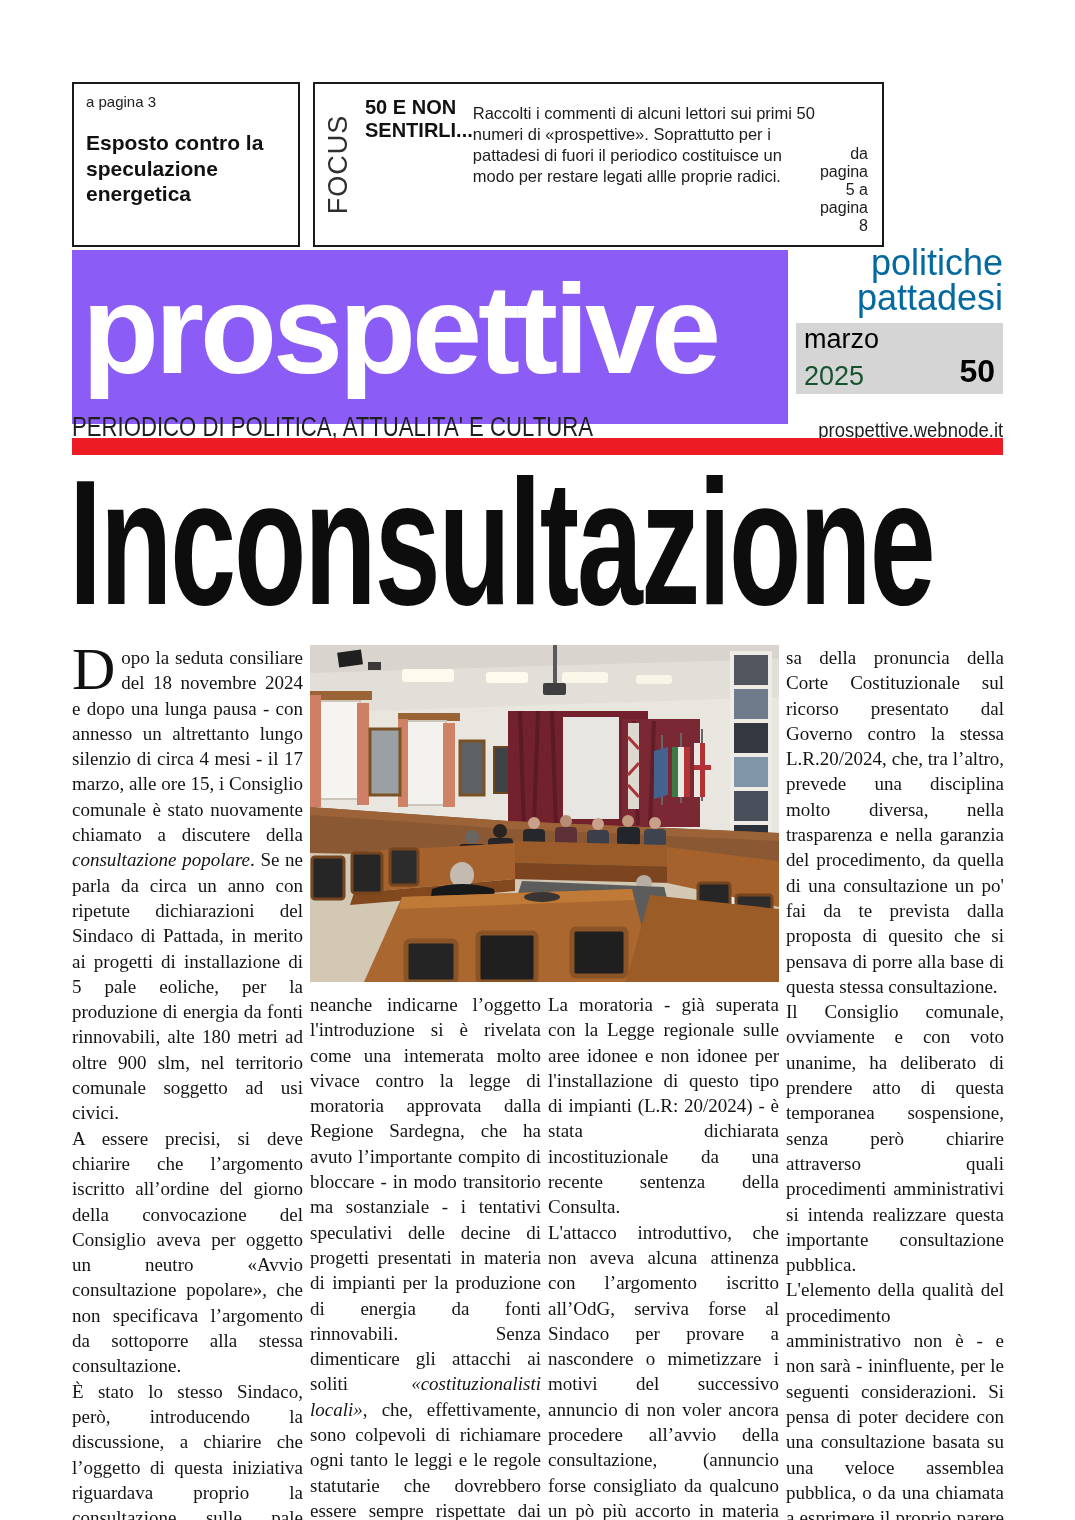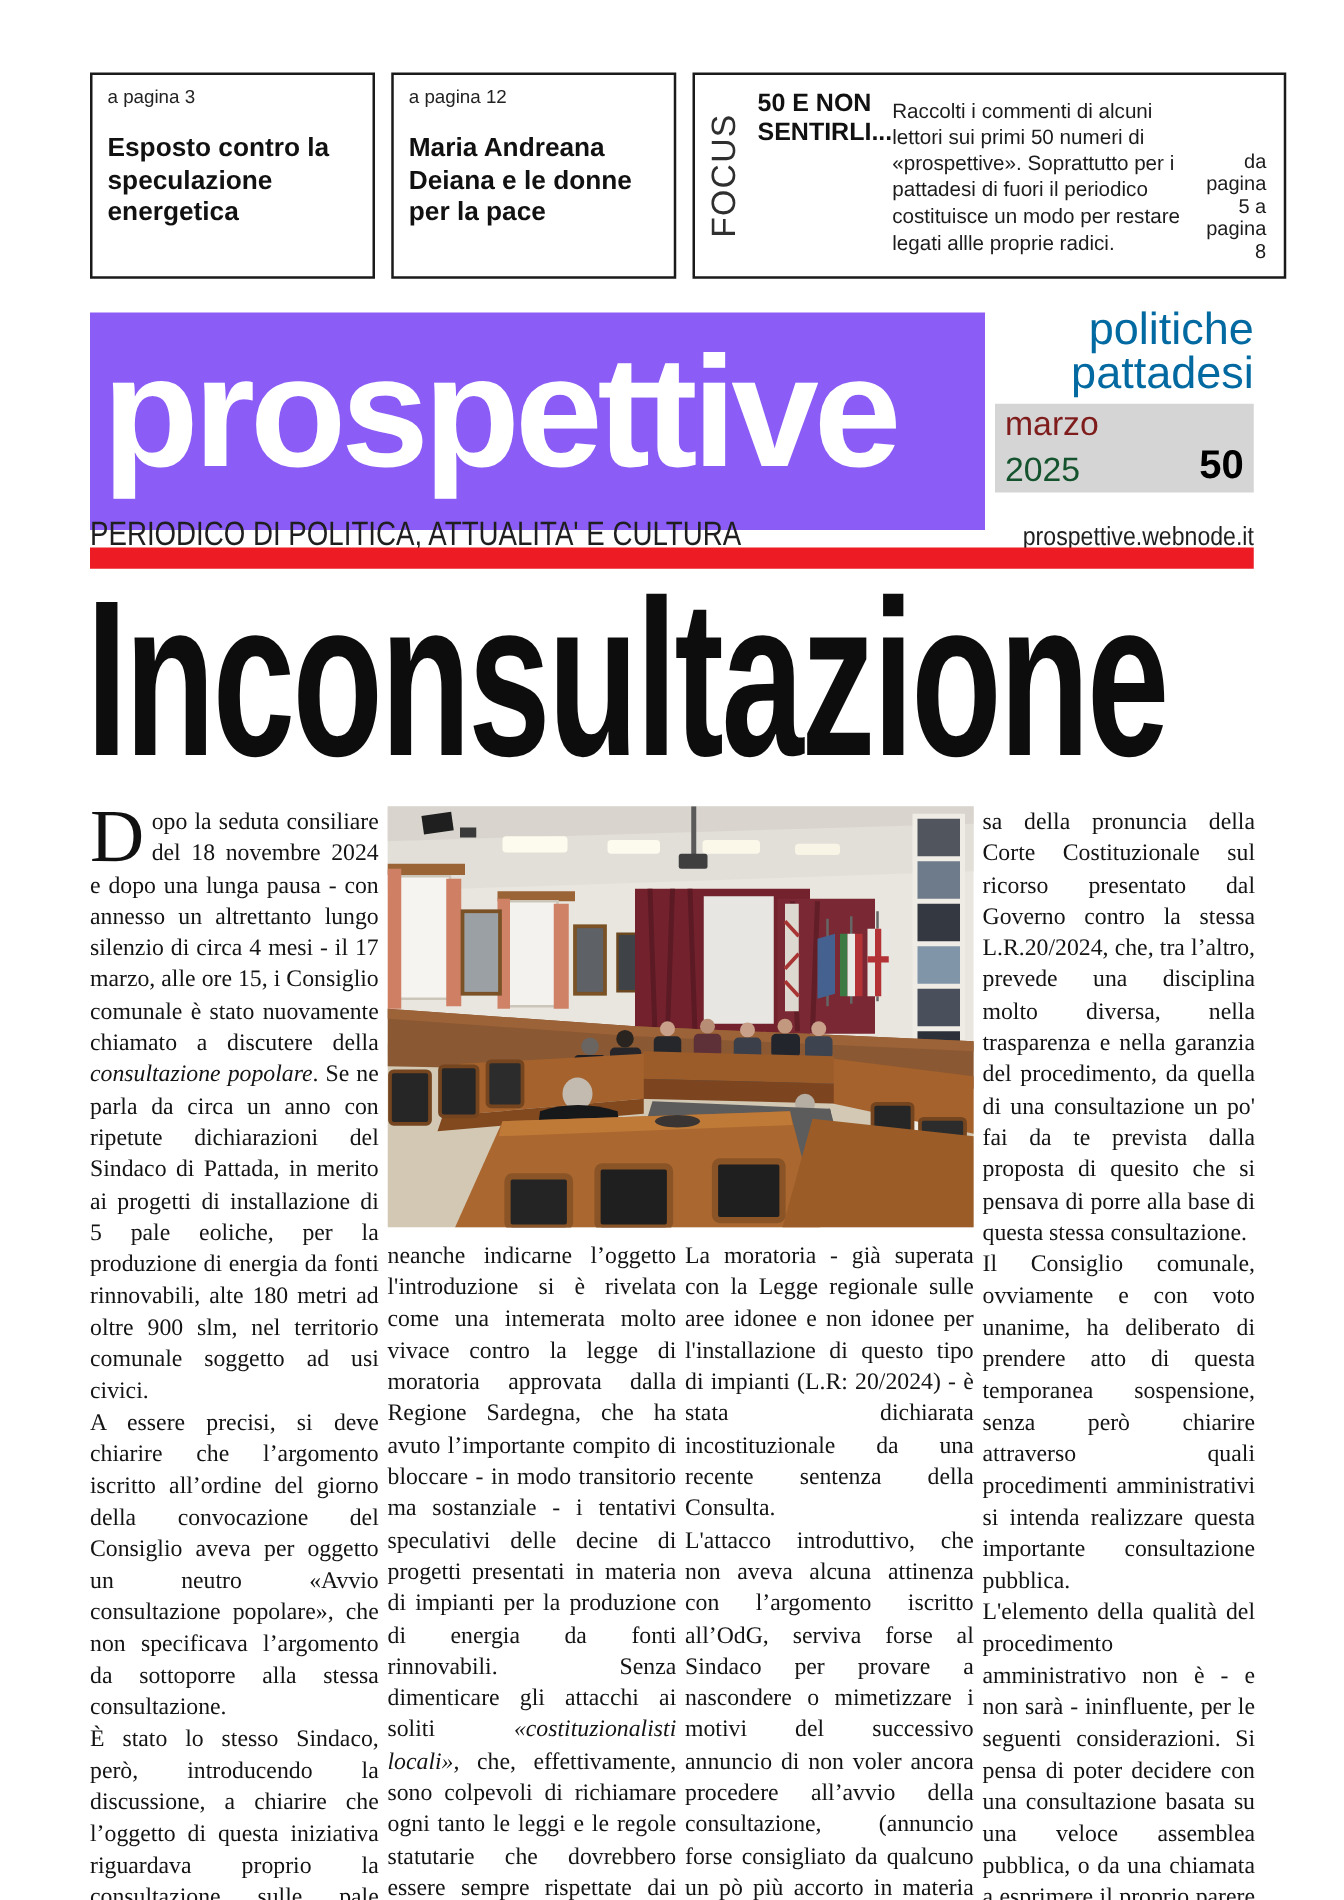--- a/index.html
+++ b/index.html
@@ -1,20 +1,20 @@
 <!DOCTYPE html>
 <html><head>
 <meta charset="utf-8">
 <style>
   html,body{margin:0;padding:0;background:#ffffff;}
   .page{position:relative;width:1075px;height:1520px;background:#ffffff;overflow:hidden;
         font-family:"Liberation Sans",sans-serif;color:#1a1a1a;}
 
   
-  .teasers{position:absolute;top:58px;left:72px;width:957px;display:flex;gap:13px;}
+  .teasers{position:absolute;top:82px;left:72px;width:812px;display:flex;gap:13px;}
   .teaser{width:228px;height:165px;border:2px solid #1a1a1a;box-sizing:border-box;
           padding:9px 12px;background:#fff;}
   .teaser .kicker{font-size:15px;color:#222;}
   .teaser .title{margin-top:20px;font-size:21px;font-weight:bold;line-height:1.22;color:#111;}
   .focusbox{flex:1;height:165px;border:2px solid #1a1a1a;box-sizing:border-box;display:flex;background:#fff;}
   .focus-label{width:48px;display:flex;align-items:center;justify-content:center;}
   .focus-label span{transform:rotate(-90deg);font-size:27px;color:#2f2f2f;letter-spacing:1px;white-space:nowrap;}
   .focus-content{flex:1;padding:12px 14px 8px 2px;display:flex;flex-direction:row;}
   .focus-title{font-size:20px;font-weight:bold;color:#111;}
   .focus-body{margin-top:7px;font-size:16.5px;line-height:1.28;color:#1c1c1c;}
@@ -22,21 +22,21 @@
 
   
   .masthead{position:absolute;top:250px;left:72px;width:931px;height:142px;display:flex;}
   .logo-box{width:716px;height:174px;background:#8b5cf6;display:flex;align-items:center;}
   .logo{color:#ffffff;font-weight:bold;font-size:126px;letter-spacing:-4px;line-height:1;
         padding-left:10px;margin-top:-14px;}
   .mast-right{flex:1;display:flex;flex-direction:column;align-items:flex-end;padding-left:8px;}
   .edition{color:#0369a1;font-size:36px;line-height:0.97;text-align:right;margin-top:-4px;}
   .issue-box{background:#d5d5d5;width:100%;box-sizing:border-box;margin-top:7px;flex:1;
              padding:2px 8px 4px 8px;display:flex;flex-direction:column;justify-content:space-between;}
-  .issue-month{font-size:27px;color:#7f1d1d;line-height:1.05;}
+  .issue-month{font-size:27px;color:#000000;line-height:1.05;}
   .issue-row{display:flex;justify-content:space-between;align-items:flex-end;}
   .issue-year{font-size:27px;color:#14532d;line-height:1.05;}
   .issue-num{font-size:32px;font-weight:bold;color:#000;}
 
   
   .subrow{position:absolute;top:380px;left:72px;width:931px;height:32px;margin-top:32px;}
   .subtitle{position:absolute;left:0;top:0;font-size:27px;color:#1f1f1f;white-space:nowrap;
             transform:scaleX(0.82);transform-origin:left center;}
   .website{position:absolute;right:0;top:6px;font-size:21px;color:#1f1f1f;white-space:nowrap;
            transform:scaleX(0.88);transform-origin:right center;}
@@ -65,24 +65,20 @@
 </head>
 <body>
 
 <div class="page">
 
   <div class="teasers">
     <div class="teaser">
       <div class="kicker">a pagina 3</div>
       <div class="title">Esposto contro la speculazione energetica</div>
     </div>
-    <div class="teaser">
-      <div class="kicker">a pagina 12</div>
-      <div class="title">Maria Andreana Deiana e le donne per la pace</div>
-    </div>
     <div class="focusbox">
       <div class="focus-label">
         <span>FOCUS</span>
       </div>
       <div class="focus-content">
         <div class="focus-title">50 E NON SENTIRLI...</div>
         <div class="focus-body">Raccolti i commenti di alcuni lettori sui primi 50 numeri di «prospettive». Soprattutto per i pattadesi di fuori il periodico costituisce un modo per restare legati allle proprie radici.</div>
         <div class="focus-pages">da pagina 5 a pagina 8</div>
       </div>
     </div>

